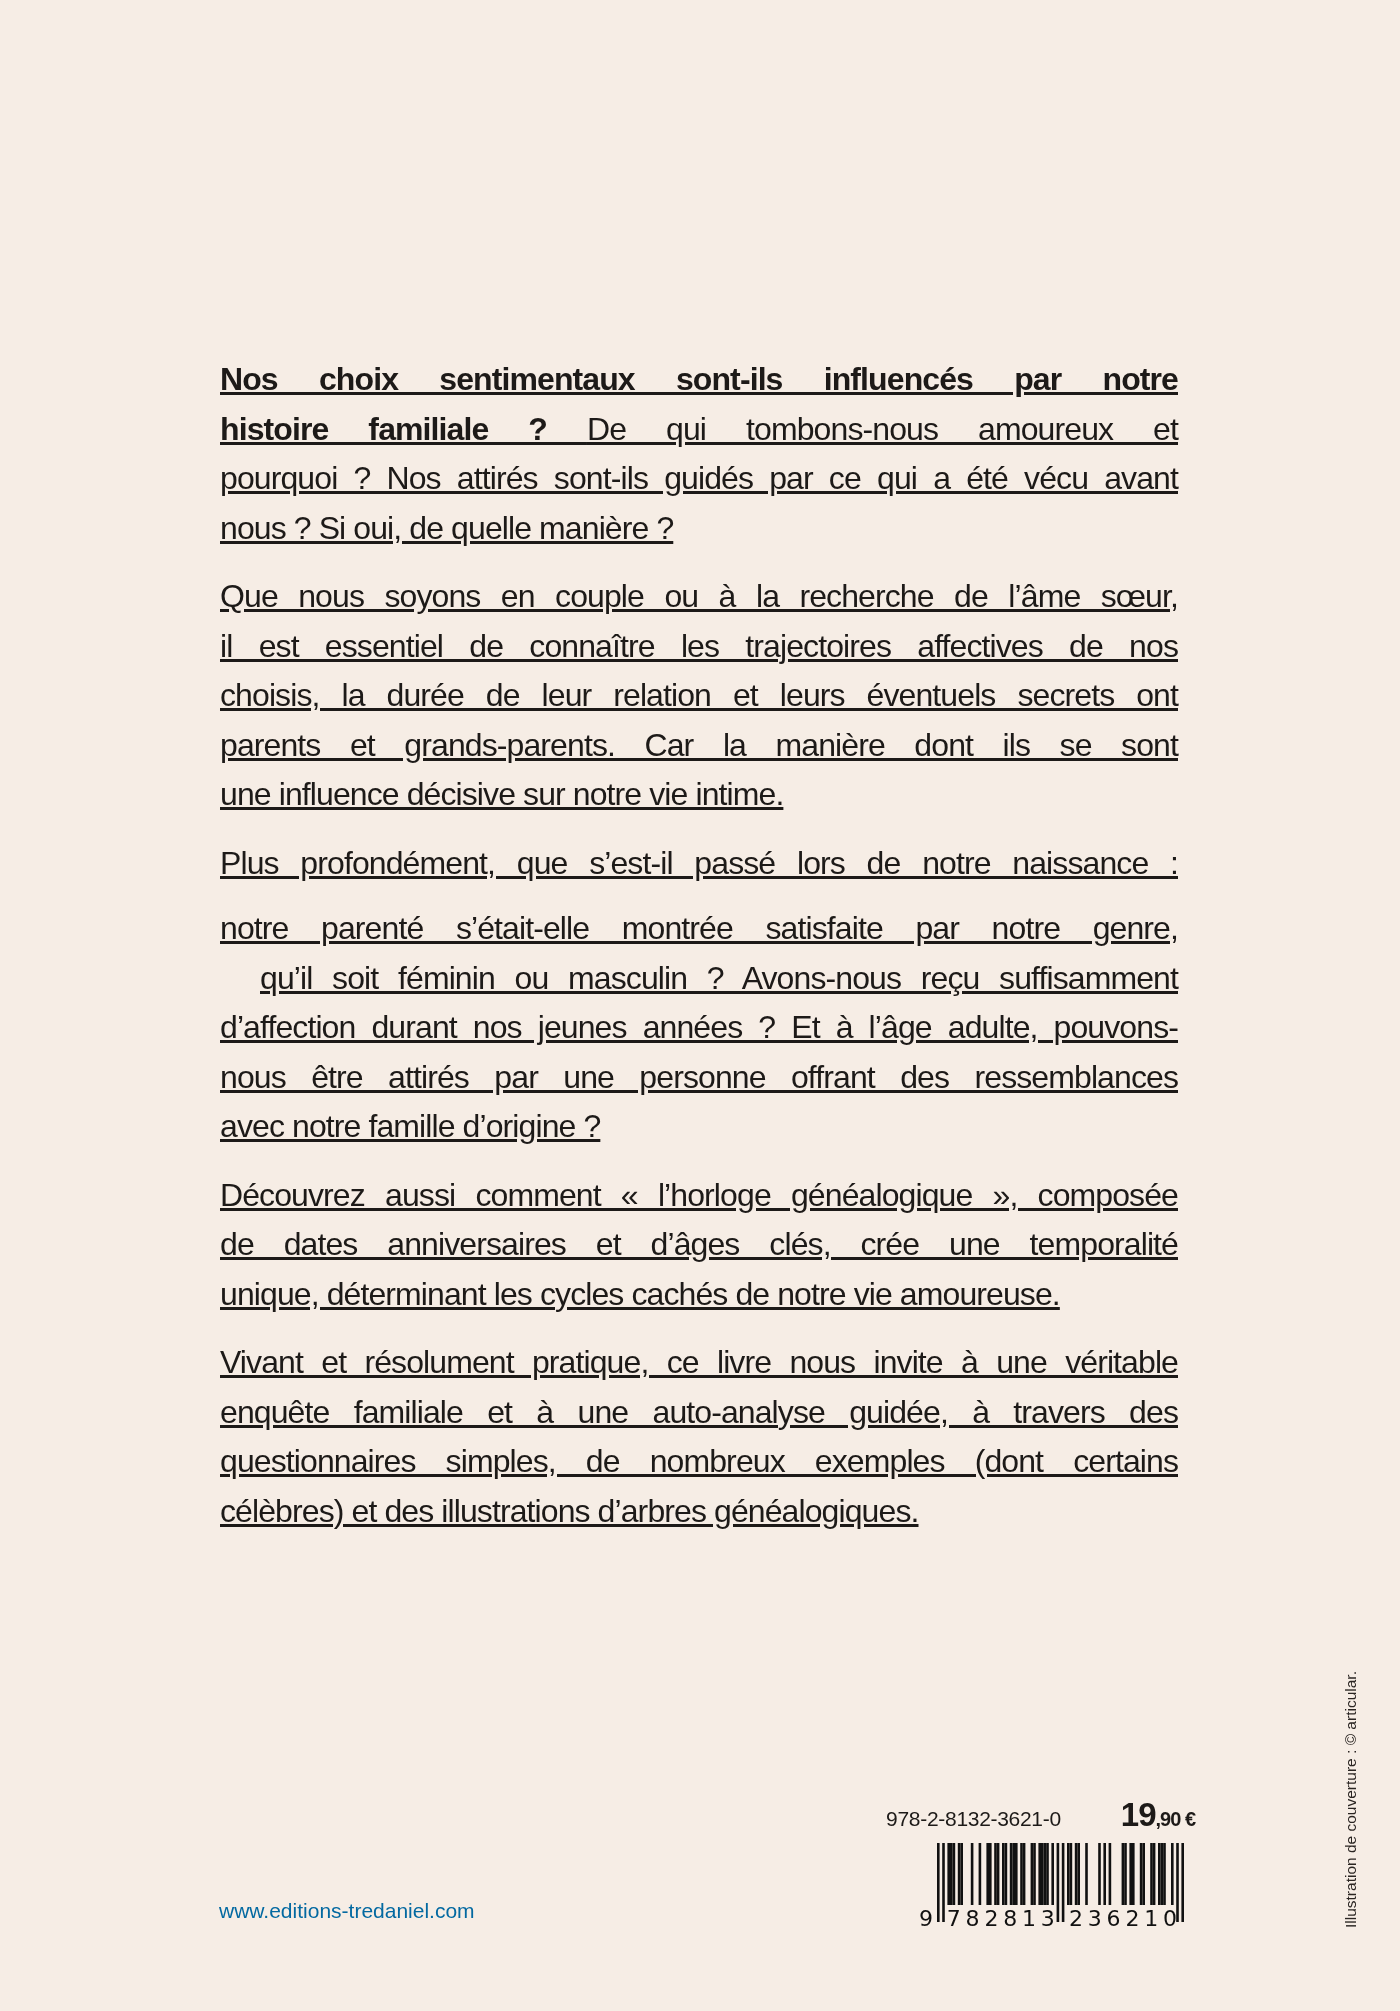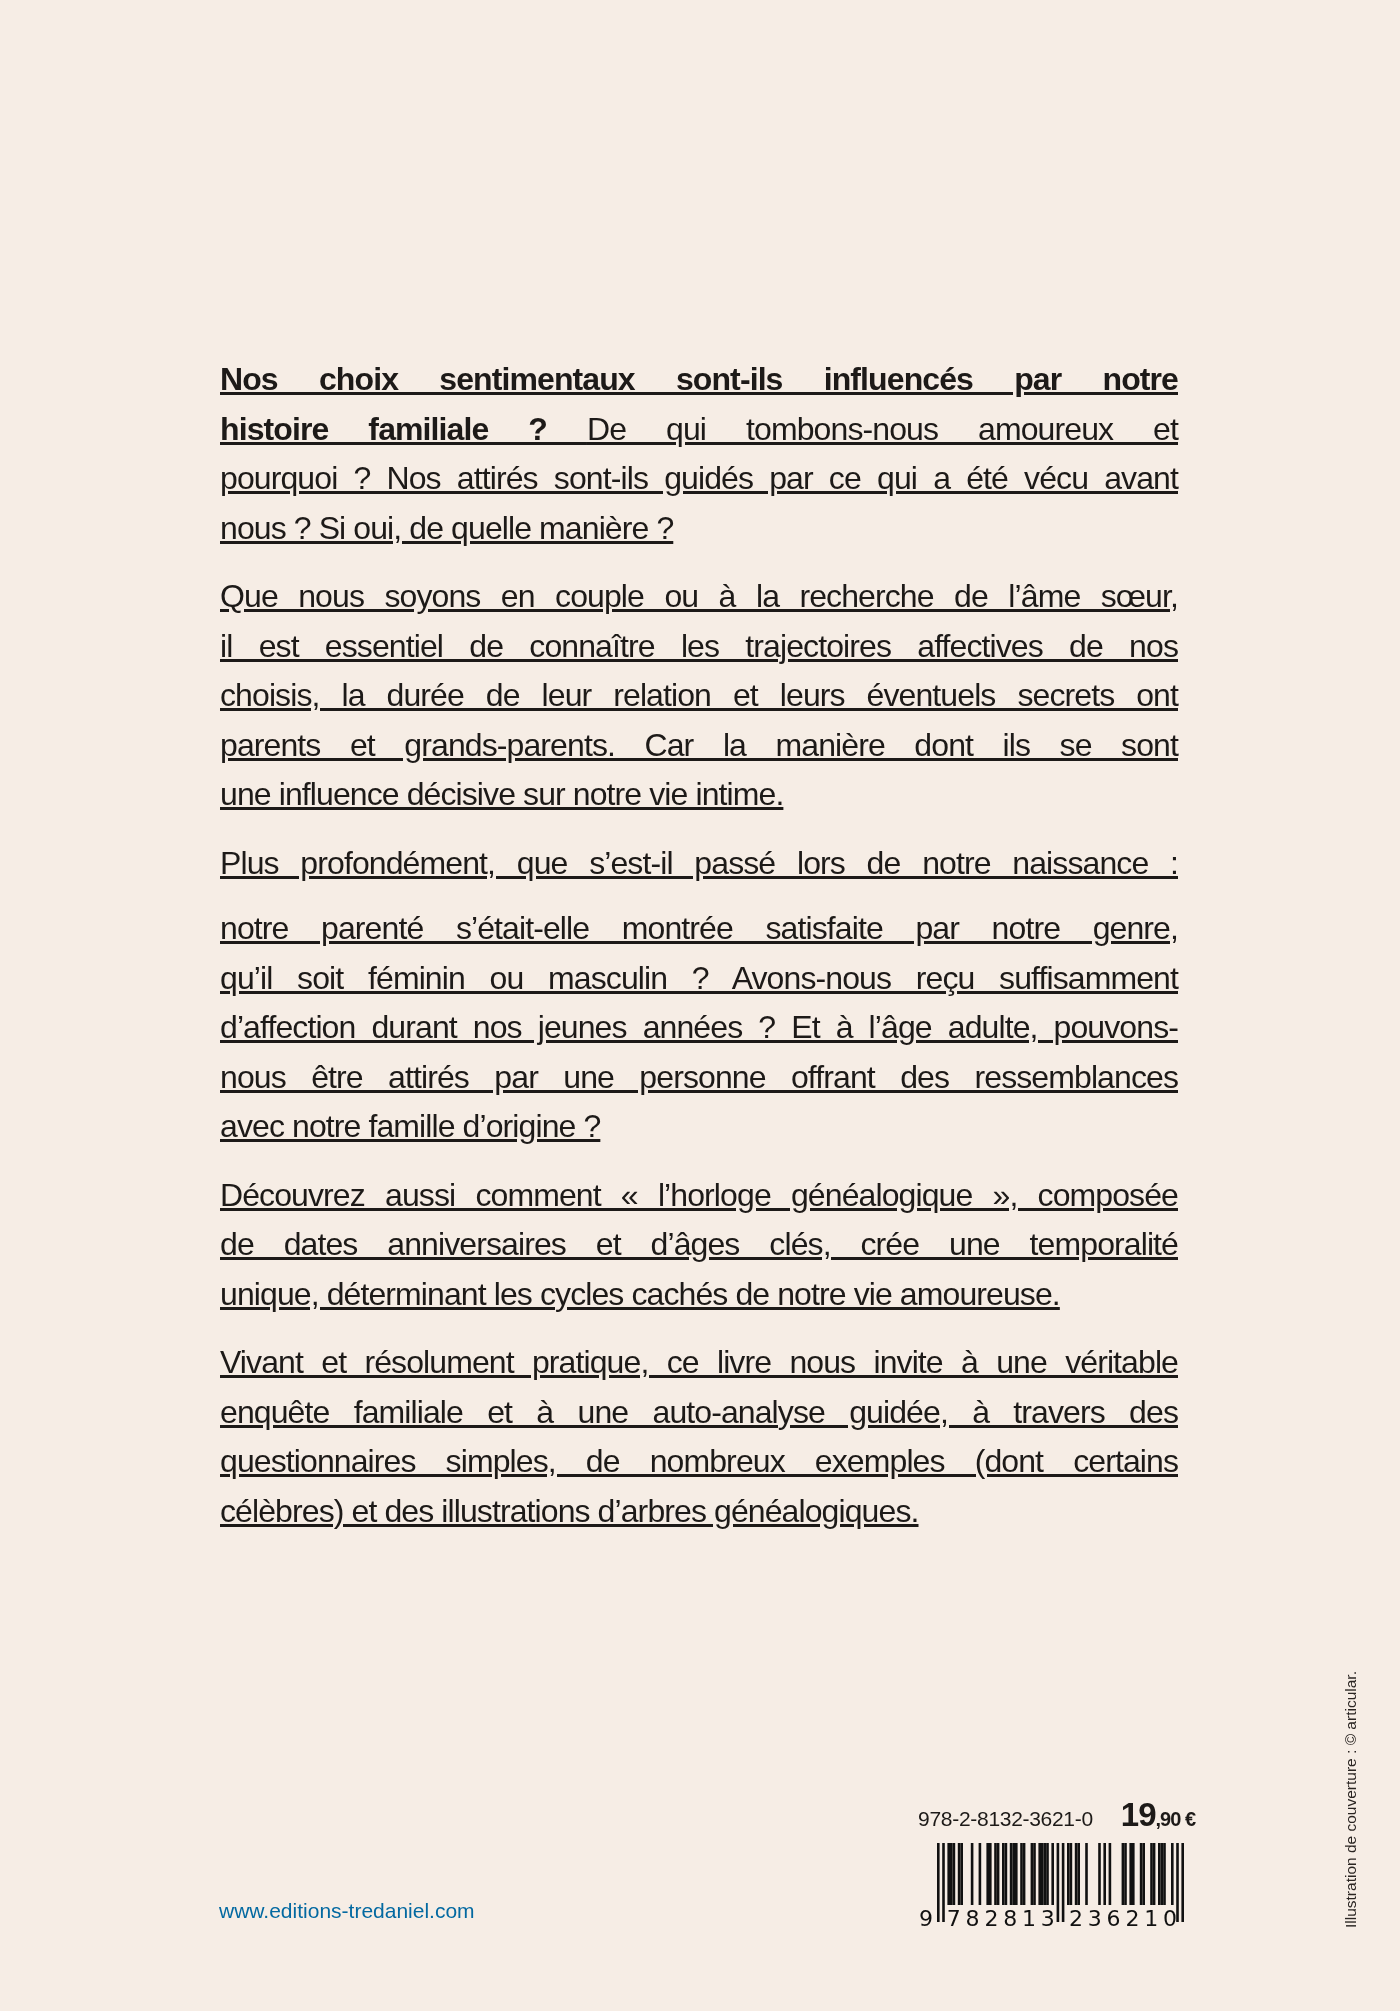--- a/index.html
+++ b/index.html
@@ -25,21 +25,21 @@
     transform-origin: left center;
   }
   .line.last { text-align: left; text-align-last: left; }
   .bold { font-weight: 700; }
   .isbn-row {
     position: absolute; right: 205px; top: 1796px;
     display: flex; align-items: baseline; gap: 28px;
   }
   .isbn { font-size: 21px; letter-spacing: -0.3px; color: #1d1a18; }
   .price { font-weight: 700; color: #1d1a18; letter-spacing: -1px; }
-  .price .int { font-size: 33px; }
+  .price .int { font-size: 33px; margin-left: 32px; }
   .price .dec { font-size: 20px; }
   .barcode {
     position: absolute; left: 915px; top: 1843px; width: 270px; height: 86px;
   }
   .barcode svg { display: block; }
   .url {
     position: absolute; left: 219px; top: 1899px;
     font-size: 21px; color: #0369a1; letter-spacing: 0px;
   }
   .credit {
@@ -61,21 +61,21 @@
     <div class="para">
       <span class="line" style="word-spacing: 0px;"><span>Que nous soyons en couple ou à la recherche de l’âme sœur,</span></span>
       <span class="line" style="word-spacing: 0px;"><span>il est essentiel de connaître les trajectoires affectives de nos</span></span>
       <span class="line" style="word-spacing: 0px;"><span>choisis, la durée de leur relation et leurs éventuels secrets ont</span></span>
       <span class="line" style="word-spacing: 0px;"><span>parents et grands-parents. Car la manière dont ils se sont</span></span>
       <span class="line last"><span>une influence décisive sur notre vie intime.</span></span>
     </div>
     <div class="para">
       <span class="line" style="word-spacing: 0px;"><span>Plus profondément, que s’est-il passé lors de notre naissance :</span></span>
       <span class="line" style="word-spacing: 0px; margin-top: 16px;"><span>notre parenté s’était-elle montrée satisfaite par notre genre,</span></span>
-      <span class="line" style="word-spacing: 0px;"><span>qu’il soit féminin ou masculin ? Avons-nous reçu suffisamment</span></span>
+      <span class="line" style="word-spacing: 0px; margin-left: 40px;"><span>qu’il soit féminin ou masculin ? Avons-nous reçu suffisamment</span></span>
       <span class="line" style="word-spacing: 0px;"><span>d’affection durant nos jeunes années ? Et à l’âge adulte, pouvons-</span></span>
       <span class="line" style="word-spacing: 0px;"><span>nous être attirés par une personne offrant des ressemblances</span></span>
       <span class="line last"><span>avec notre famille d’origine ?</span></span>
     </div>
     <div class="para">
       <span class="line" style="word-spacing: 0px;"><span>Découvrez aussi comment « l’horloge généalogique », composée</span></span>
       <span class="line" style="word-spacing: 0px;"><span>de dates anniversaires et d’âges clés, crée une temporalité</span></span>
       <span class="line last"><span>unique, déterminant les cycles cachés de notre vie amoureuse.</span></span>
     </div>
     <div class="para">

